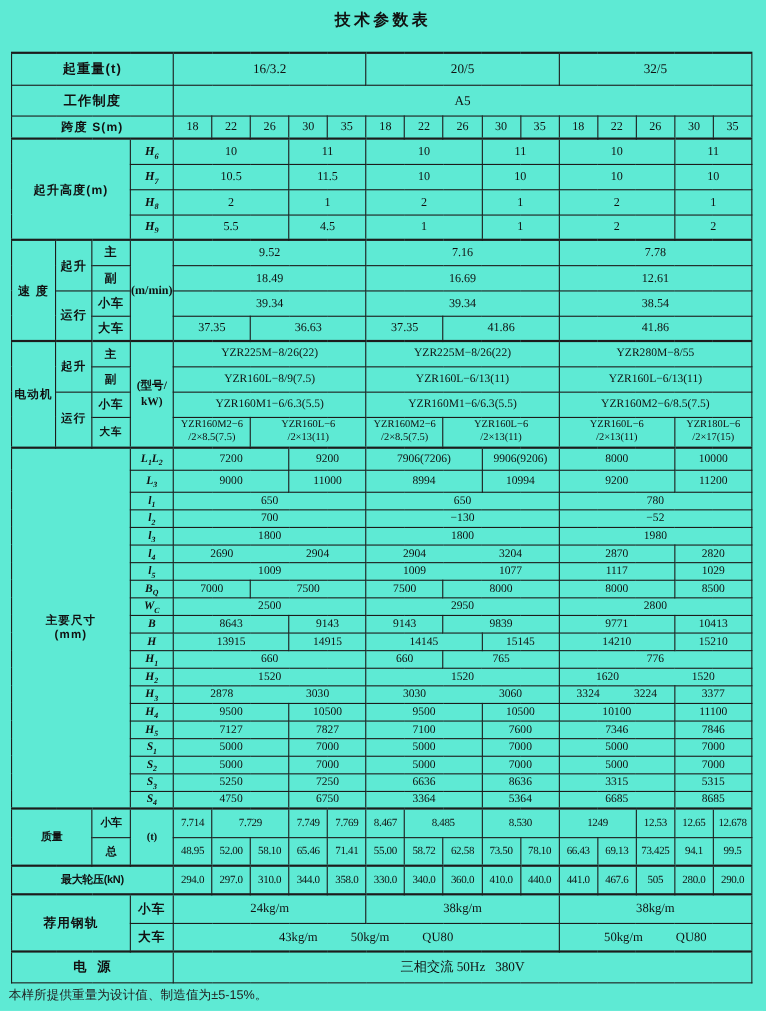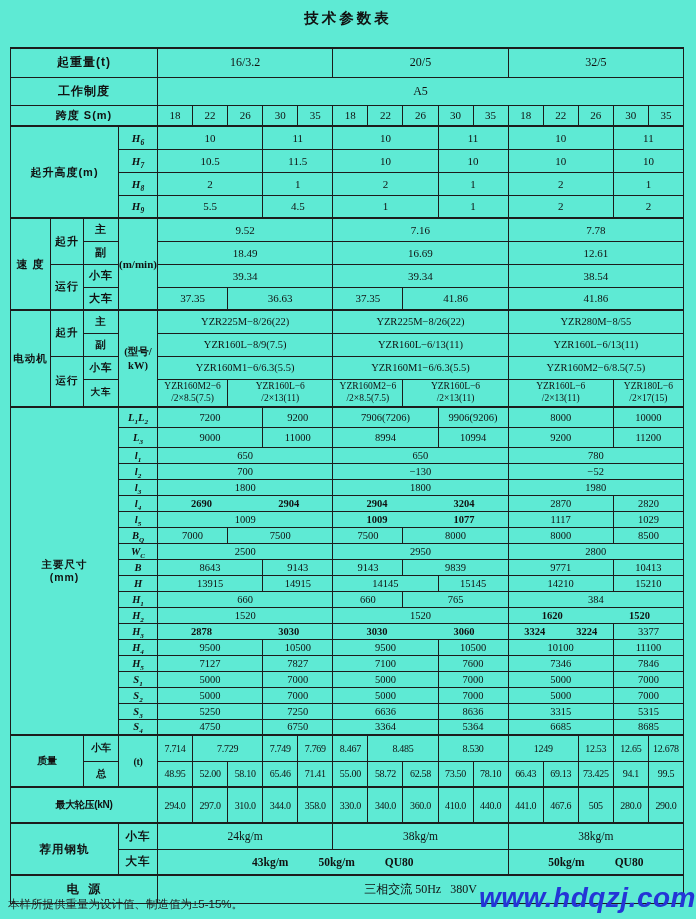--- a/index.html
+++ b/index.html
@@ -15,30 +15,30 @@
   
   tr.rh1{height:29px} tr.rh2{height:28px} tr.rh3{height:21px}
   tr.rh1 td,tr.rh2 td{font-size:12px}
   tr.rh3 td{font-size:11px}
   tr.rH td,tr.rS td{font-size:11px}
   tr.rH{height:23px} tr.rS{height:23px} tr.rM{height:23px} tr.rMb{height:28px}
   tr.rM td{font-size:10.5px} tr.rMb td{font-size:9.5px}
   tr.rDb{height:20px} tr.rD{height:16px}
   tr.rDb td,tr.rD td{font-size:10.5px}
   tr.rQ{height:26px} tr.rQ td{font-size:10px;letter-spacing:-0.3px}
-  tr.rW{height:36px} tr.rW td{font-size:10px;letter-spacing:-0.3px}
+  tr.rW{height:26px} tr.rW td{font-size:10px;letter-spacing:-0.3px}
   tr.rR{height:26px} tr.rR td{font-size:11.5px}
   tr.rP{height:28px} tr.rP td{font-size:12px}
   tr.sect td{border-top-width:2.2px}
   
   td.lab{font-family:"Liberation Sans",sans-serif;font-weight:bold;font-size:12px;letter-spacing:1px;}
   td.dlab{font-family:"Liberation Serif",serif;font-style:italic;font-weight:bold;font-size:11px;letter-spacing:0;}
   td.unit{font-family:Liberation Serif, serif;font-weight:bold;font-size:10px;letter-spacing:0;}
   sub{font-size:68%;line-height:0;}
-  .parts{display:flex;justify-content:space-around;align-items:center;width:100%;font-weight:bold;}
+  .parts{display:flex;justify-content:space-around;align-items:center;width:100%;}
   td.gapcell .parts{justify-content:center;gap:30px;}
   .ln{line-height:1.25;}
   .footer{position:absolute;left:8px;top:897px;font-size:11.5px;color:#222;
           font-family:"Liberation Sans",sans-serif;}
   .watermark{position:absolute;right:0px;top:882px;font-size:28px;font-weight:bold;
           font-style:italic;letter-spacing:0.5px;font-family:"Liberation Sans",sans-serif;}
 </style>
 </head>
 <body>
 
@@ -276,21 +276,21 @@
           <td colspan="3">14145</td>
           <td colspan="2">15145</td>
           <td colspan="3">14210</td>
           <td colspan="2">15210</td>
         </tr>
         <tr class="rD">
           <td class="dlab">H<sub>1</sub></td>
           <td colspan="5">660</td>
           <td colspan="2">660</td>
           <td colspan="3">765</td>
-          <td colspan="5">384</td>
+          <td colspan="5">776</td>
         </tr>
         <tr class="rD">
           <td class="dlab">H<sub>2</sub></td>
           <td colspan="5">1520</td>
           <td colspan="5">1520</td>
           <td colspan="5"><div class="parts"><span>1620</span><span>1520</span></div></td>
         </tr>
         <tr class="rD">
           <td class="dlab">H<sub>3</sub></td>
           <td colspan="5"><div class="parts"><span>2878</span><span>3030</span></div></td>
@@ -417,14 +417,13 @@
           <td colspan="5" class="gapcell"><div class="parts"><span>50kg/m</span><span>QU80</span></div></td>
         </tr>
         <tr class="rP sect">
           <td colspan="4" class="lab">电  源</td>
           <td colspan="15">三相交流 50Hz   380V</td>
         </tr>
       </tbody>
   </table>
 
   <div class="footer">本样所提供重量为设计值、制造值为±5-15%。</div>
-  <div class="watermark" style="color: rgb(36, 53, 214);">www.hdqzj.com</div>
 </div>
 
 </body></html>

